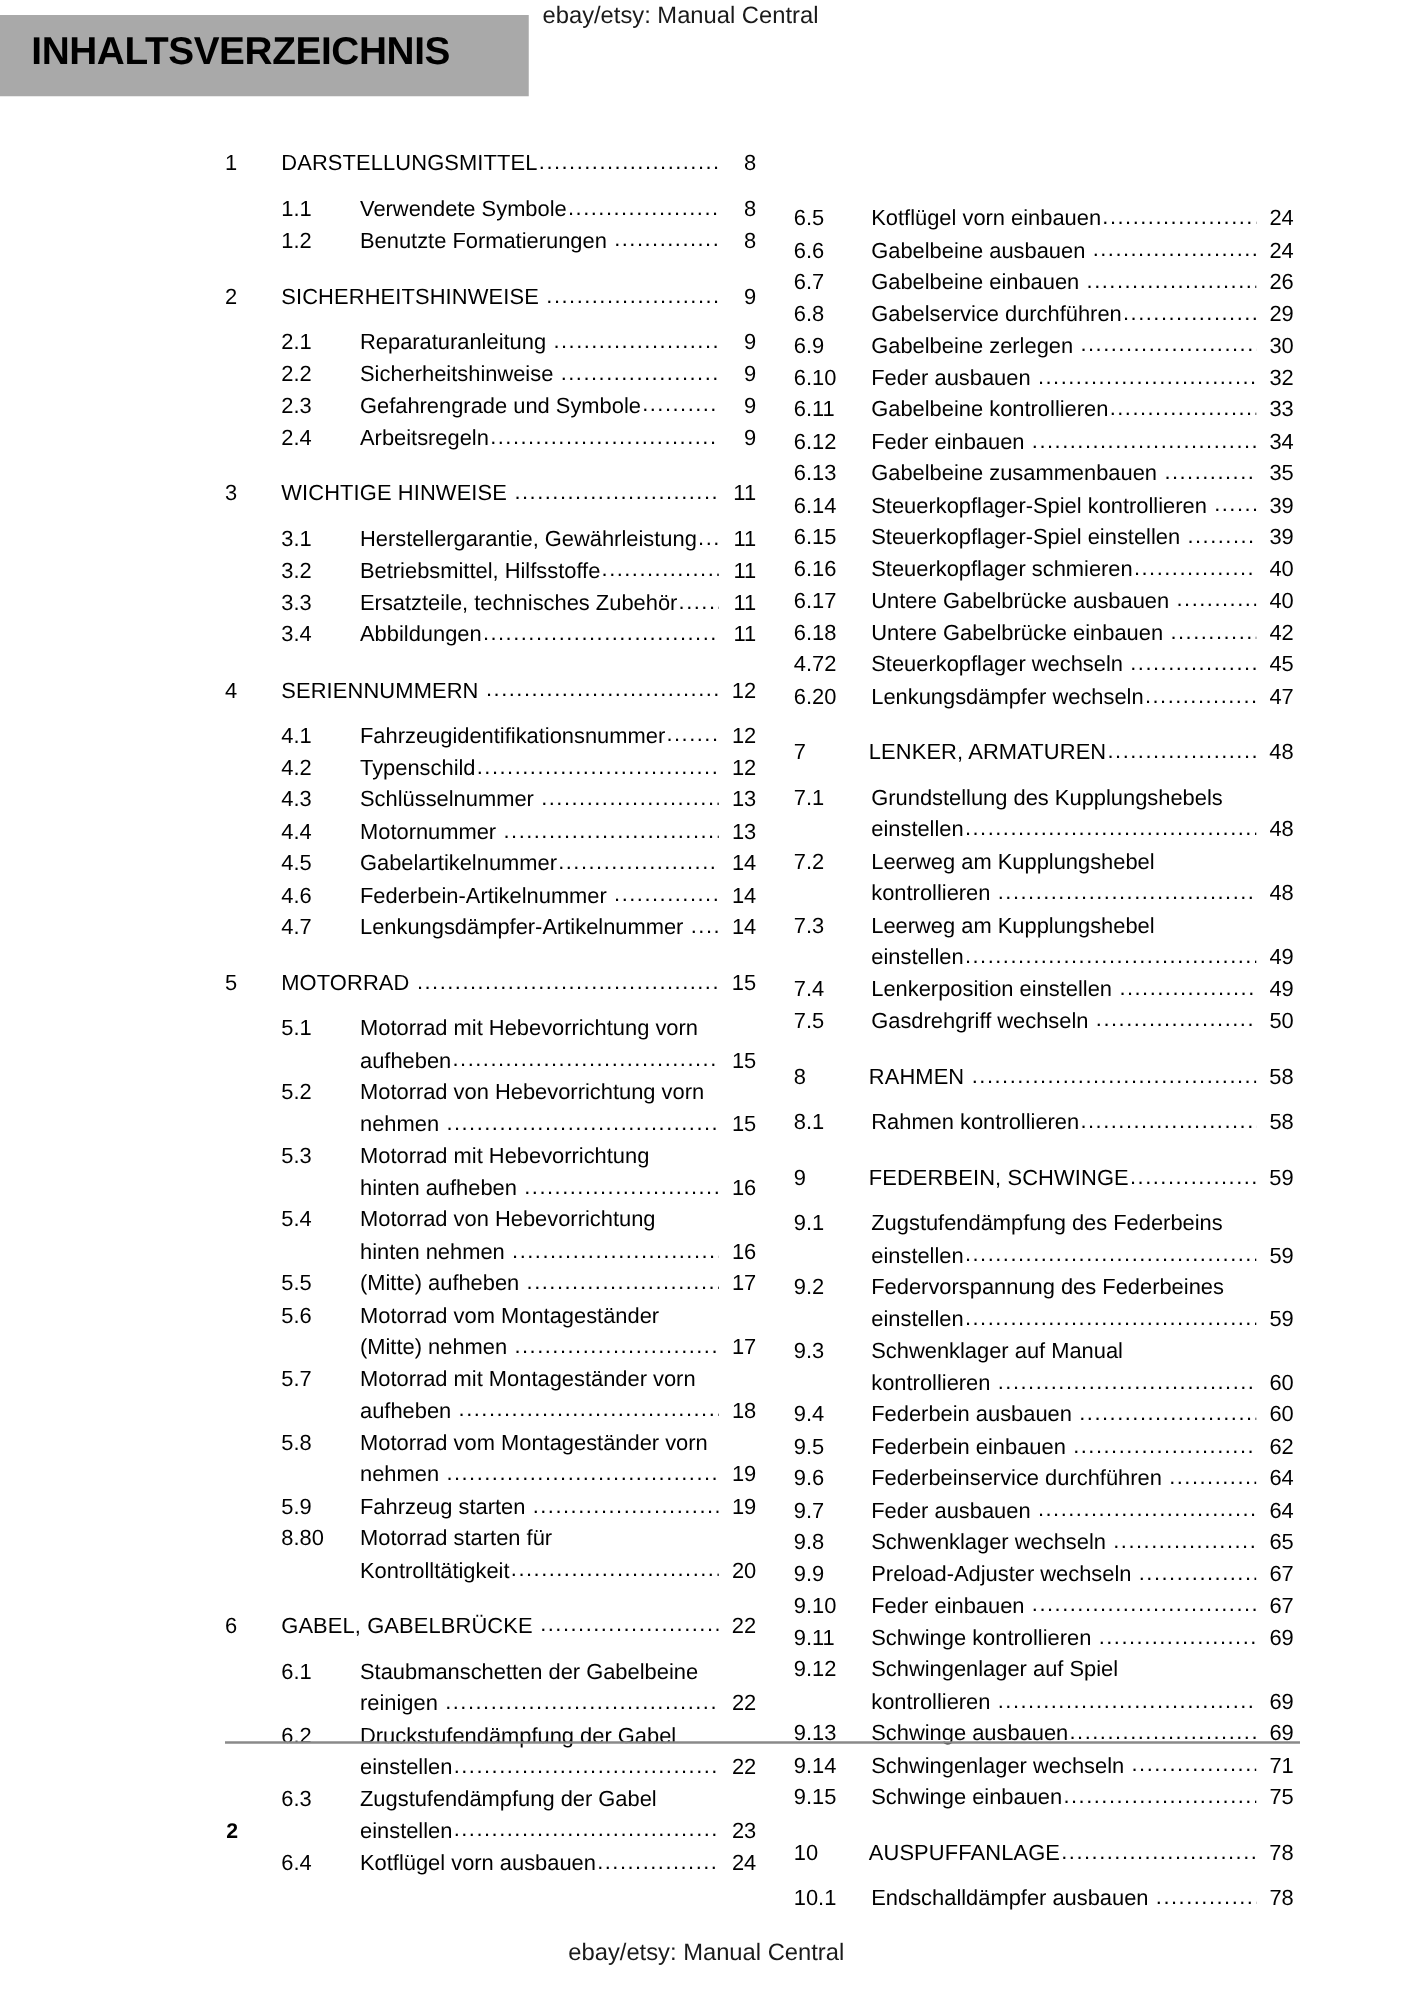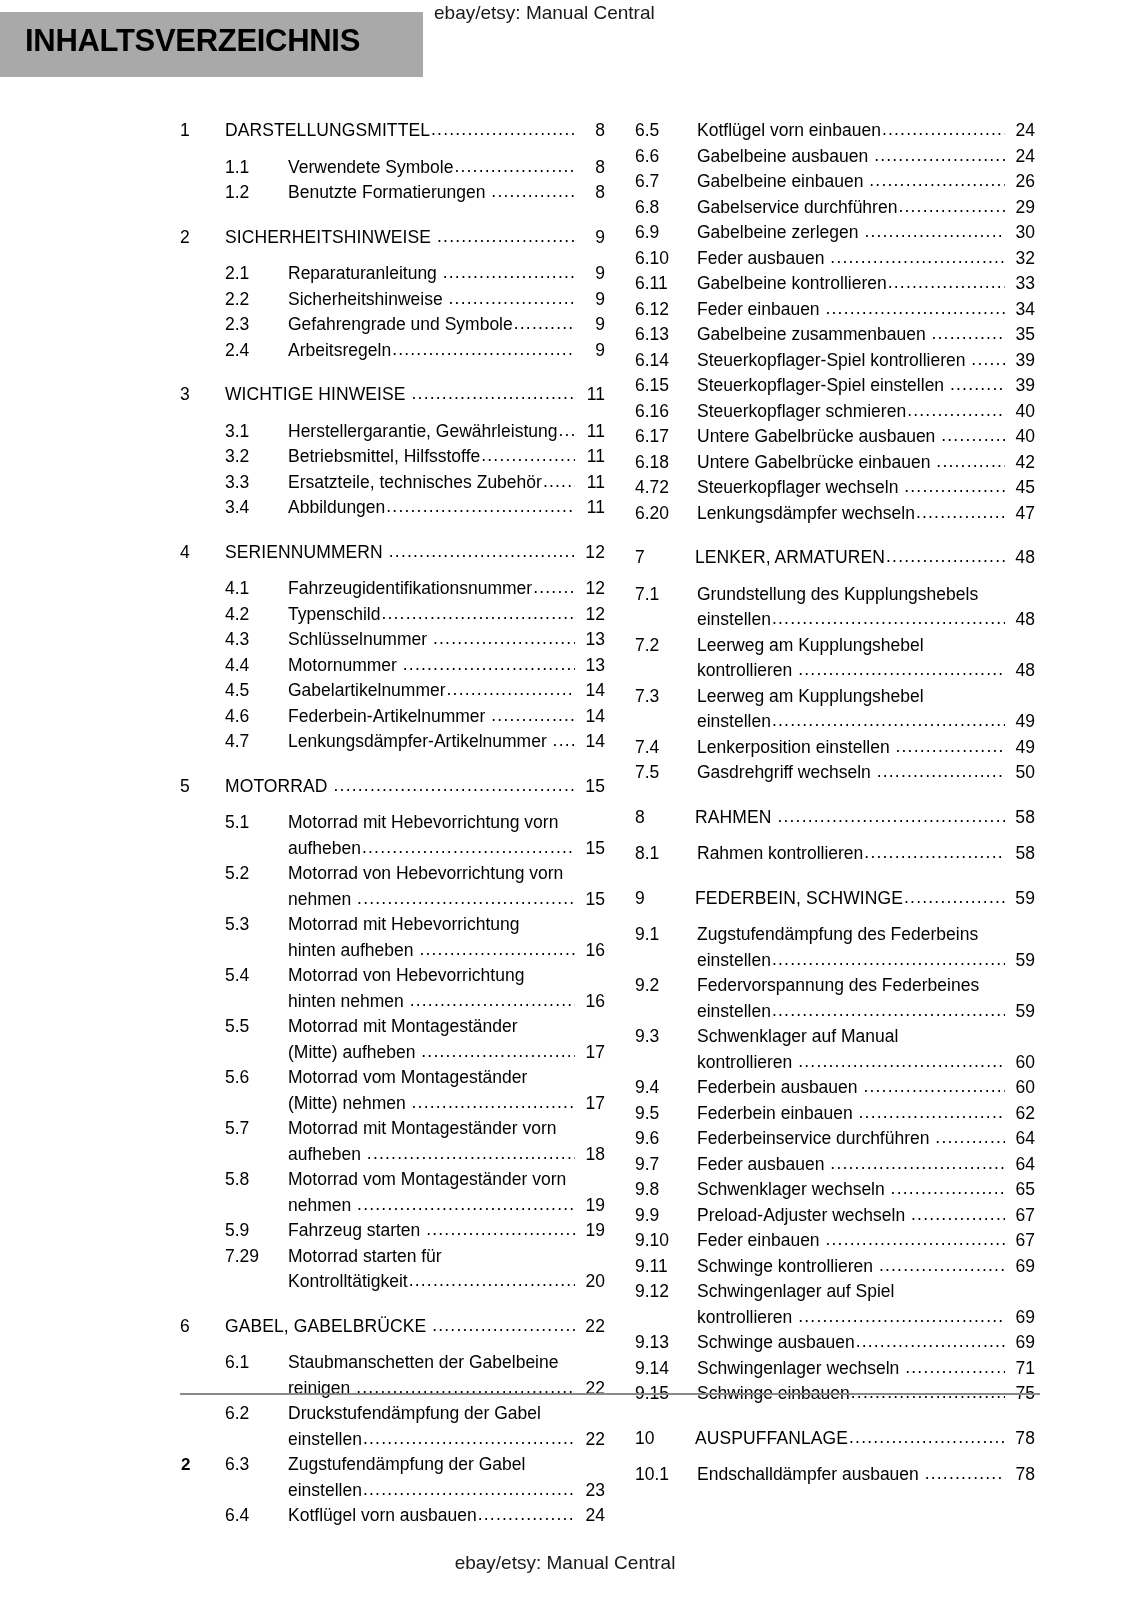--- a/index.html
+++ b/index.html
@@ -66,20 +66,21 @@
     box-sizing: border-box;
   }
   .toc-col {
     width: 425px;
     flex: 0 0 425px;
   }
   .toc-col.right {
     width: 400px;
     flex: 0 0 400px;
     margin-left: 30px;
+    margin-top: 44px;
   }
 
   
   .entry {
     display: flex;
     align-items: flex-start;
     font-size: 17.5px;
     line-height: 25.5px;
     color: #000;
   }
@@ -447,21 +448,20 @@
             <div class="leader-line">
               <span class="ltext">hinten nehmen </span>
               <span class="dots">..........................................................................................</span>
               <span class="pg">16</span>
             </div>
           </div>
         </div>
         <div class="entry level2">
           <div class="num">5.5</div>
           <div class="title-cell">
-            <div class="wrapline">Motorrad mit Montageständer</div>
             <div class="leader-line">
               <span class="ltext">(Mitte) aufheben </span>
               <span class="dots">..........................................................................................</span>
               <span class="pg">17</span>
             </div>
           </div>
         </div>
         <div class="entry level2">
           <div class="num">5.6</div>
           <div class="title-cell">
@@ -499,21 +499,21 @@
           <div class="num">5.9</div>
           <div class="title-cell">
             <div class="leader-line">
               <span class="ltext">Fahrzeug starten </span>
               <span class="dots">..........................................................................................</span>
               <span class="pg">19</span>
             </div>
           </div>
         </div>
         <div class="entry level2">
-          <div class="num">7.29</div>
+          <div class="num">8.80</div>
           <div class="title-cell">
             <div class="wrapline">Motorrad starten für</div>
             <div class="leader-line">
               <span class="ltext">Kontrolltätigkeit</span>
               <span class="dots">..........................................................................................</span>
               <span class="pg">20</span>
             </div>
           </div>
         </div>
         <div class="entry level1">

